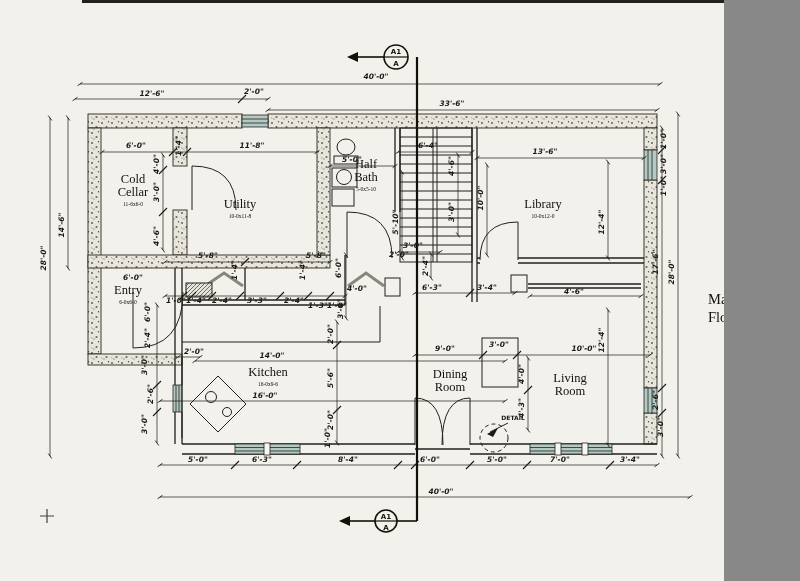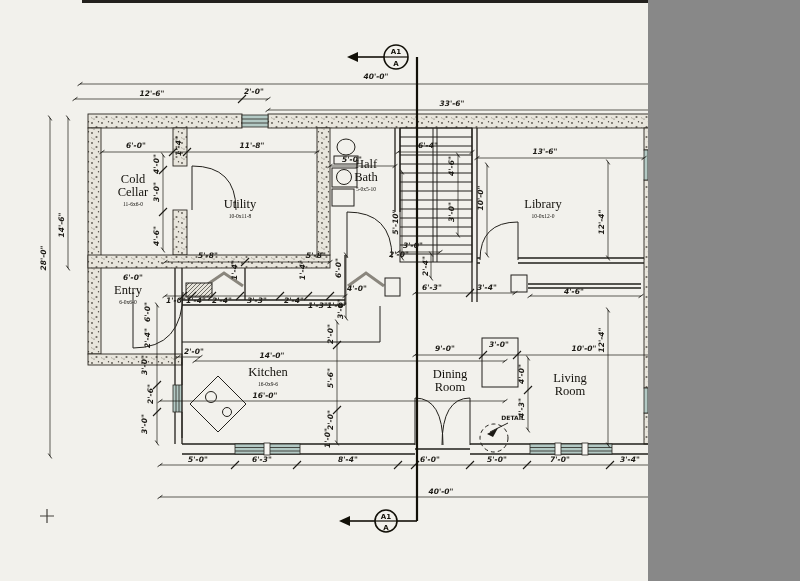--- a/index.html
+++ b/index.html
@@ -1,16 +1,16 @@
 <!DOCTYPE html>
 <html><head>
 <meta charset="utf-8">
 <style>
   html,body{margin:0;padding:0;background:#888;}
-  #stage{position:relative;width:648px;height:581px;background:#f2f1ec;overflow:hidden;
+  #stage{position:relative;width:724px;height:581px;background:#f2f1ec;overflow:hidden;
          font-family:"DejaVu Sans",sans-serif;}
   svg{position:absolute;left:0;top:0;}
   .dim-t{font:italic 600 7.5px "DejaVu Sans",sans-serif;fill:#1b1914;text-anchor:middle;}
   .room-t{font:12.5px "Liberation Serif",serif;fill:#13110c;text-anchor:middle;}
   .size-t{font:5.5px "Liberation Serif",serif;fill:#13110c;text-anchor:middle;}
   .title-t{font:14.5px "Liberation Serif",serif;fill:#13110c;}
   .marker-t{font:700 7px "DejaVu Sans",sans-serif;fill:#121008;text-anchor:middle;}
   .detail-t{font:700 6px "DejaVu Sans",sans-serif;fill:#1b1914;text-anchor:middle;}
   .thin{stroke:#22201b;stroke-width:1.3;fill:none;}
   .draw{stroke:#23211c;stroke-width:1;fill:none;}

